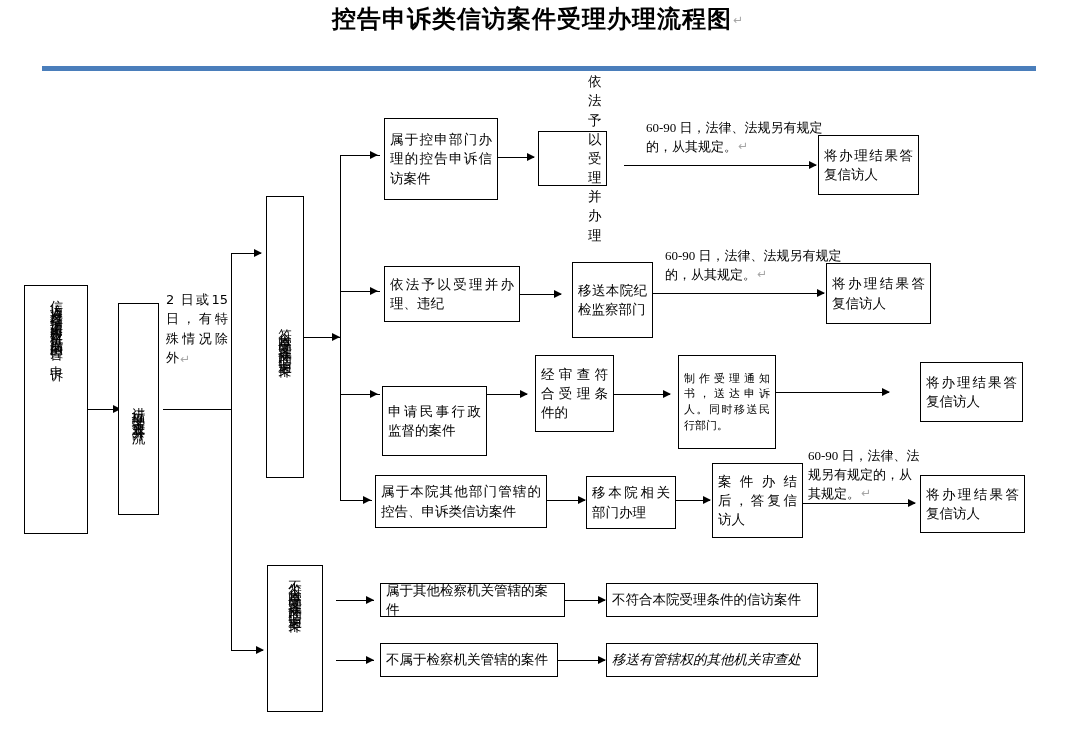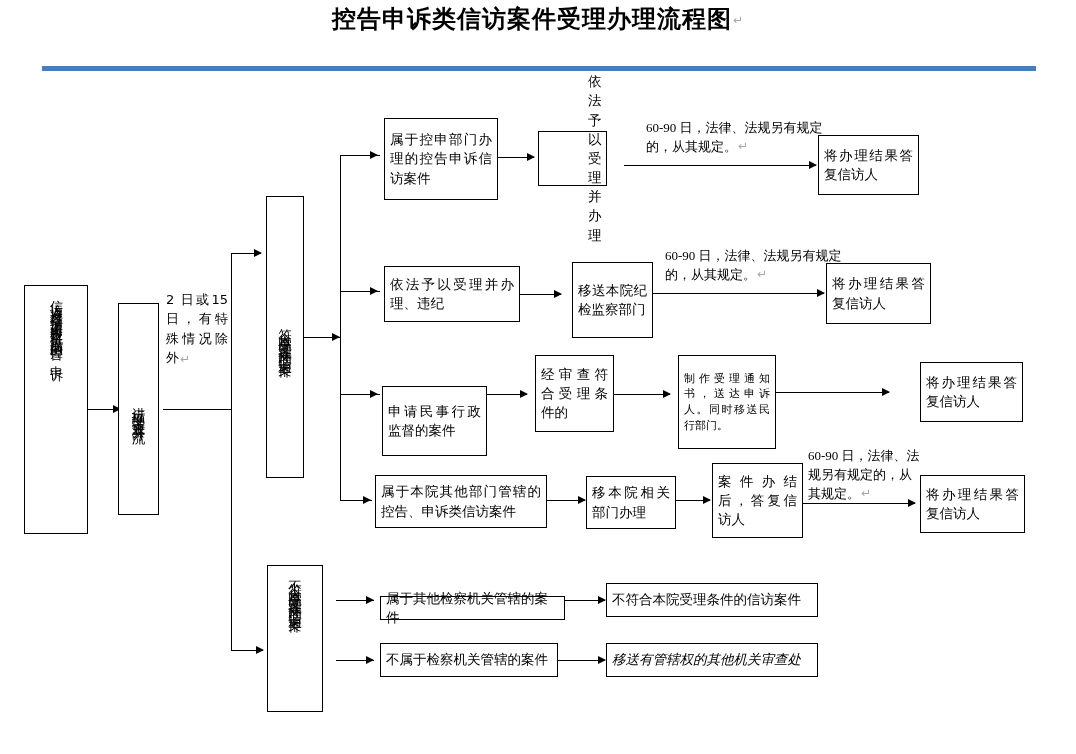--- a/index.html
+++ b/index.html
@@ -242,21 +242,21 @@
     <div class="inner">将办理结果答复信访人</div>
   </div>
 
   <div class="vbox" style="left:267px;top:565px;width:56px;height:147px;">
     <div class="vinner" style="letter-spacing:3px;">不符合本院受理条件的信访案件</div>
   </div>
 
   <div class="ln hln" style="left:336px;top:600px;width:38px;"></div>
   <div class="arrow" style="left:366px;top:596px;"></div>
 
-  <div class="box mid" style="left:380px;top:596px;width:185px;height:24px;">
+  <div class="box mid" style="left:380px;top:583px;width:185px;height:34px;">
     <div class="inner">属于其他检察机关管辖的案件</div>
   </div>
   <div class="ln hln" style="left:565px;top:600px;width:40px;"></div>
   <div class="arrow" style="left:598px;top:596px;"></div>
 
   <div class="box mid" style="left:606px;top:583px;width:212px;height:34px;">
     <div class="inner">不符合本院受理条件的信访案件</div>
   </div>
 
   <div class="ln hln" style="left:336px;top:660px;width:38px;"></div>

